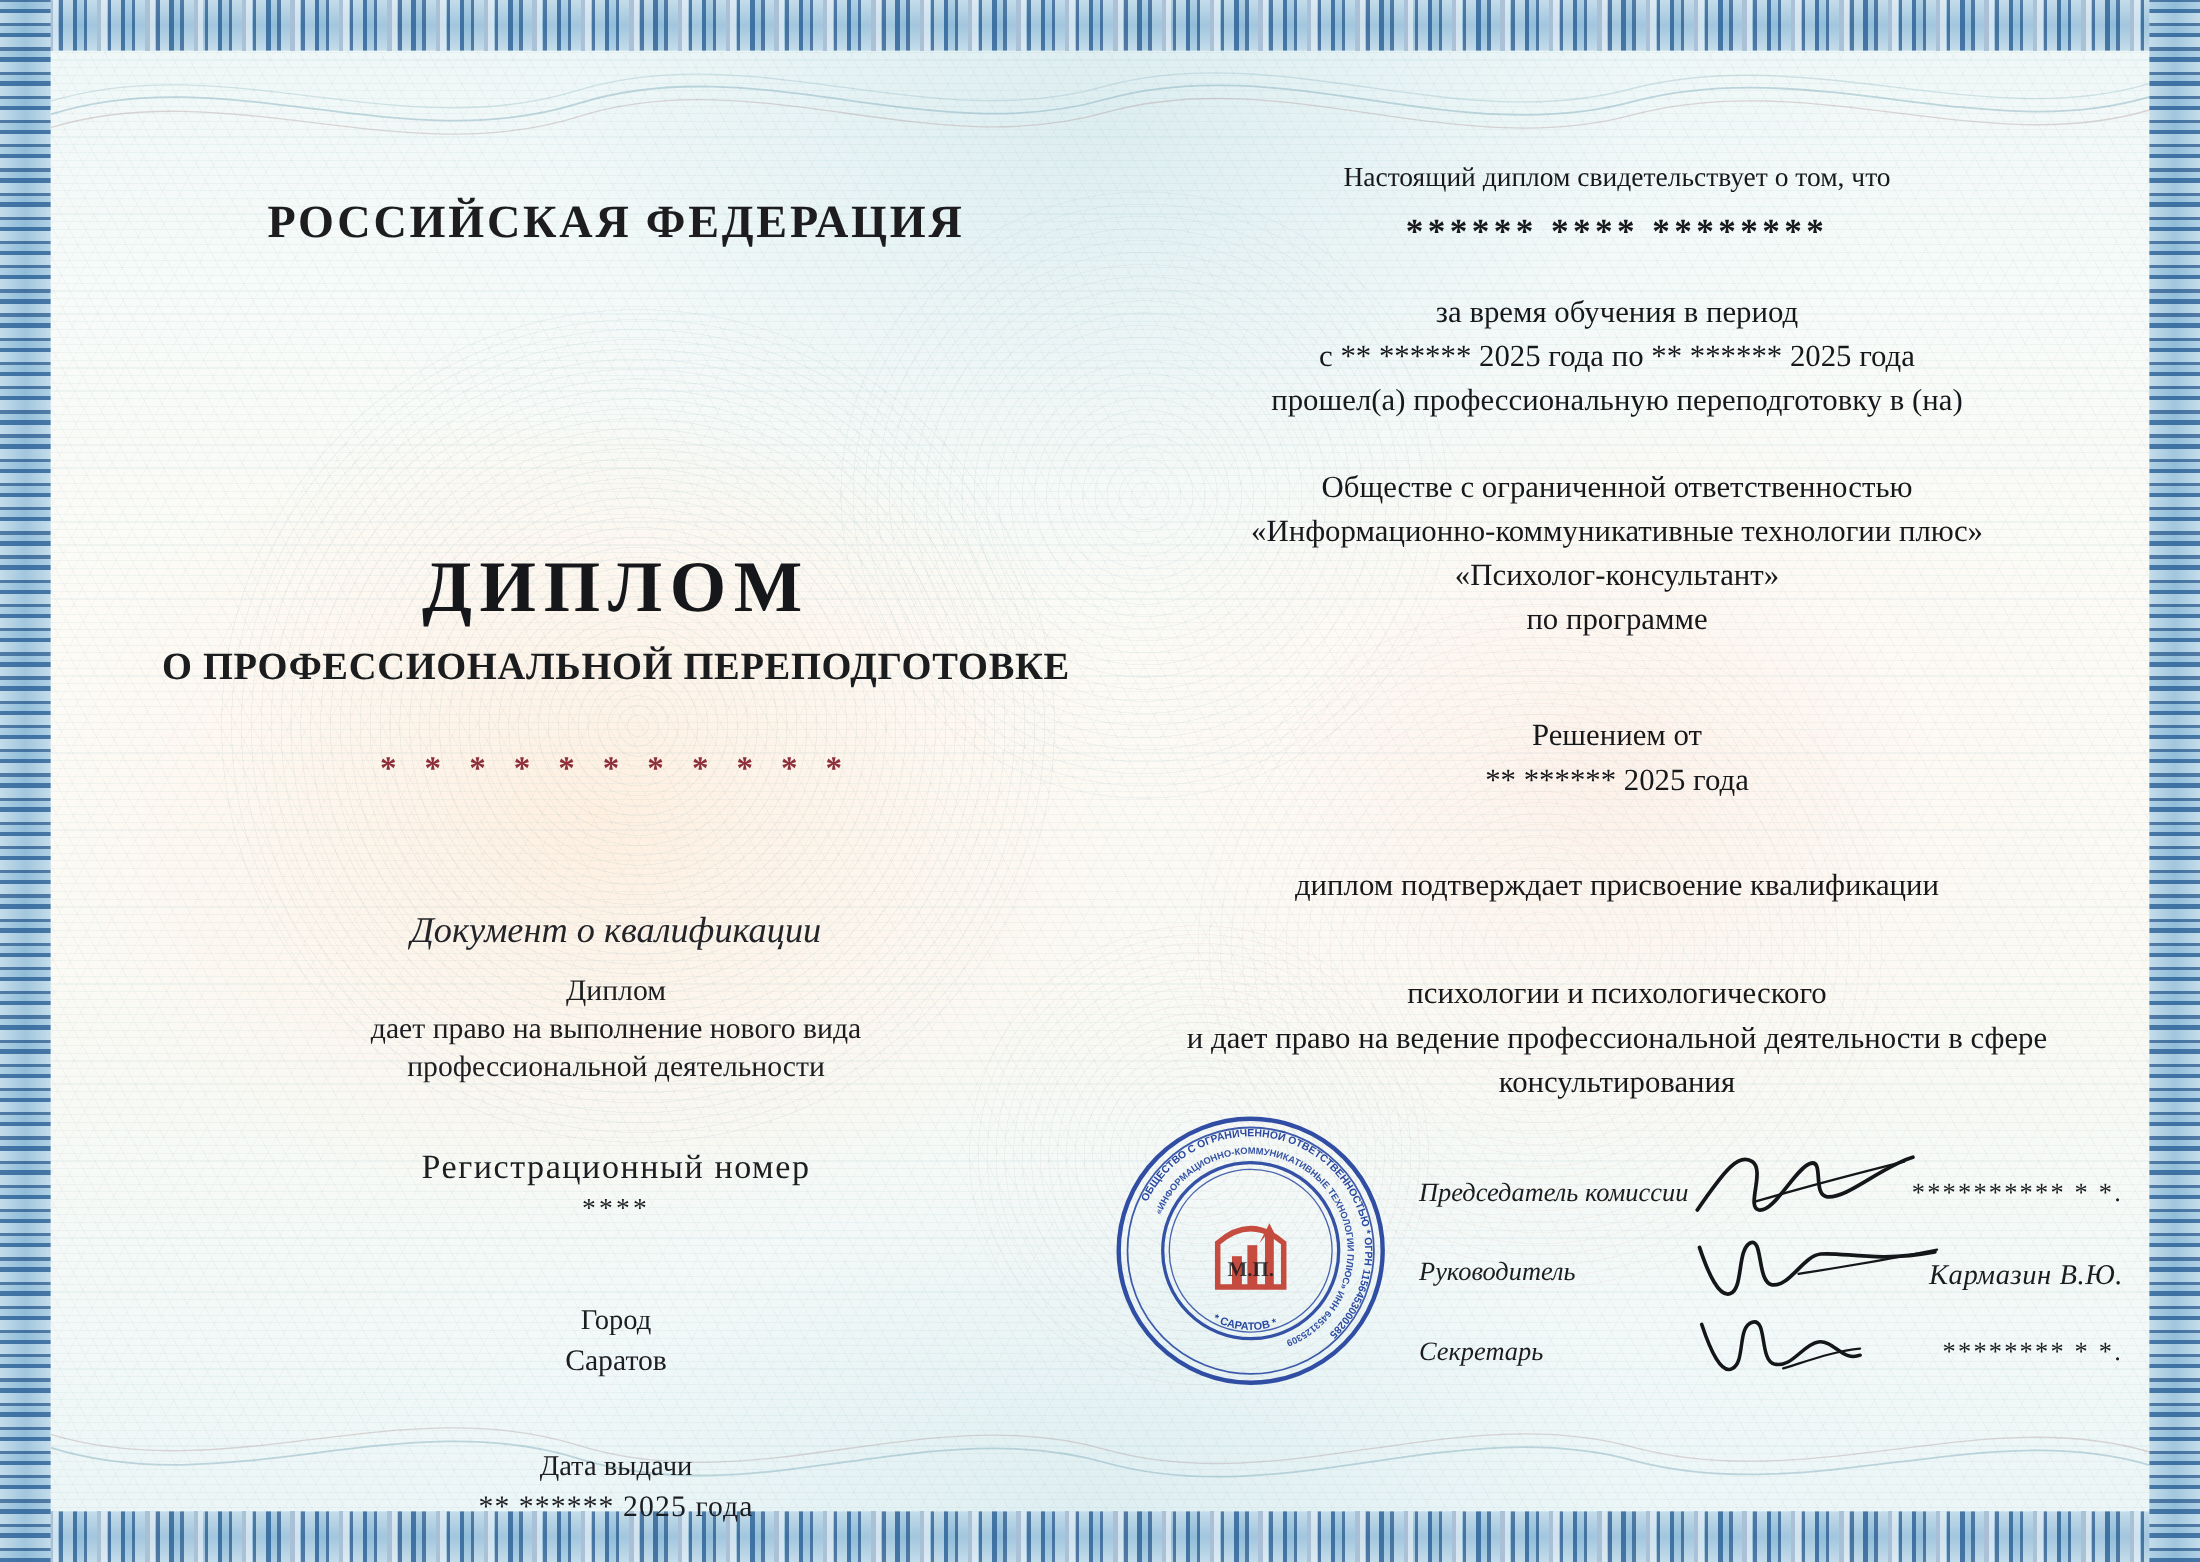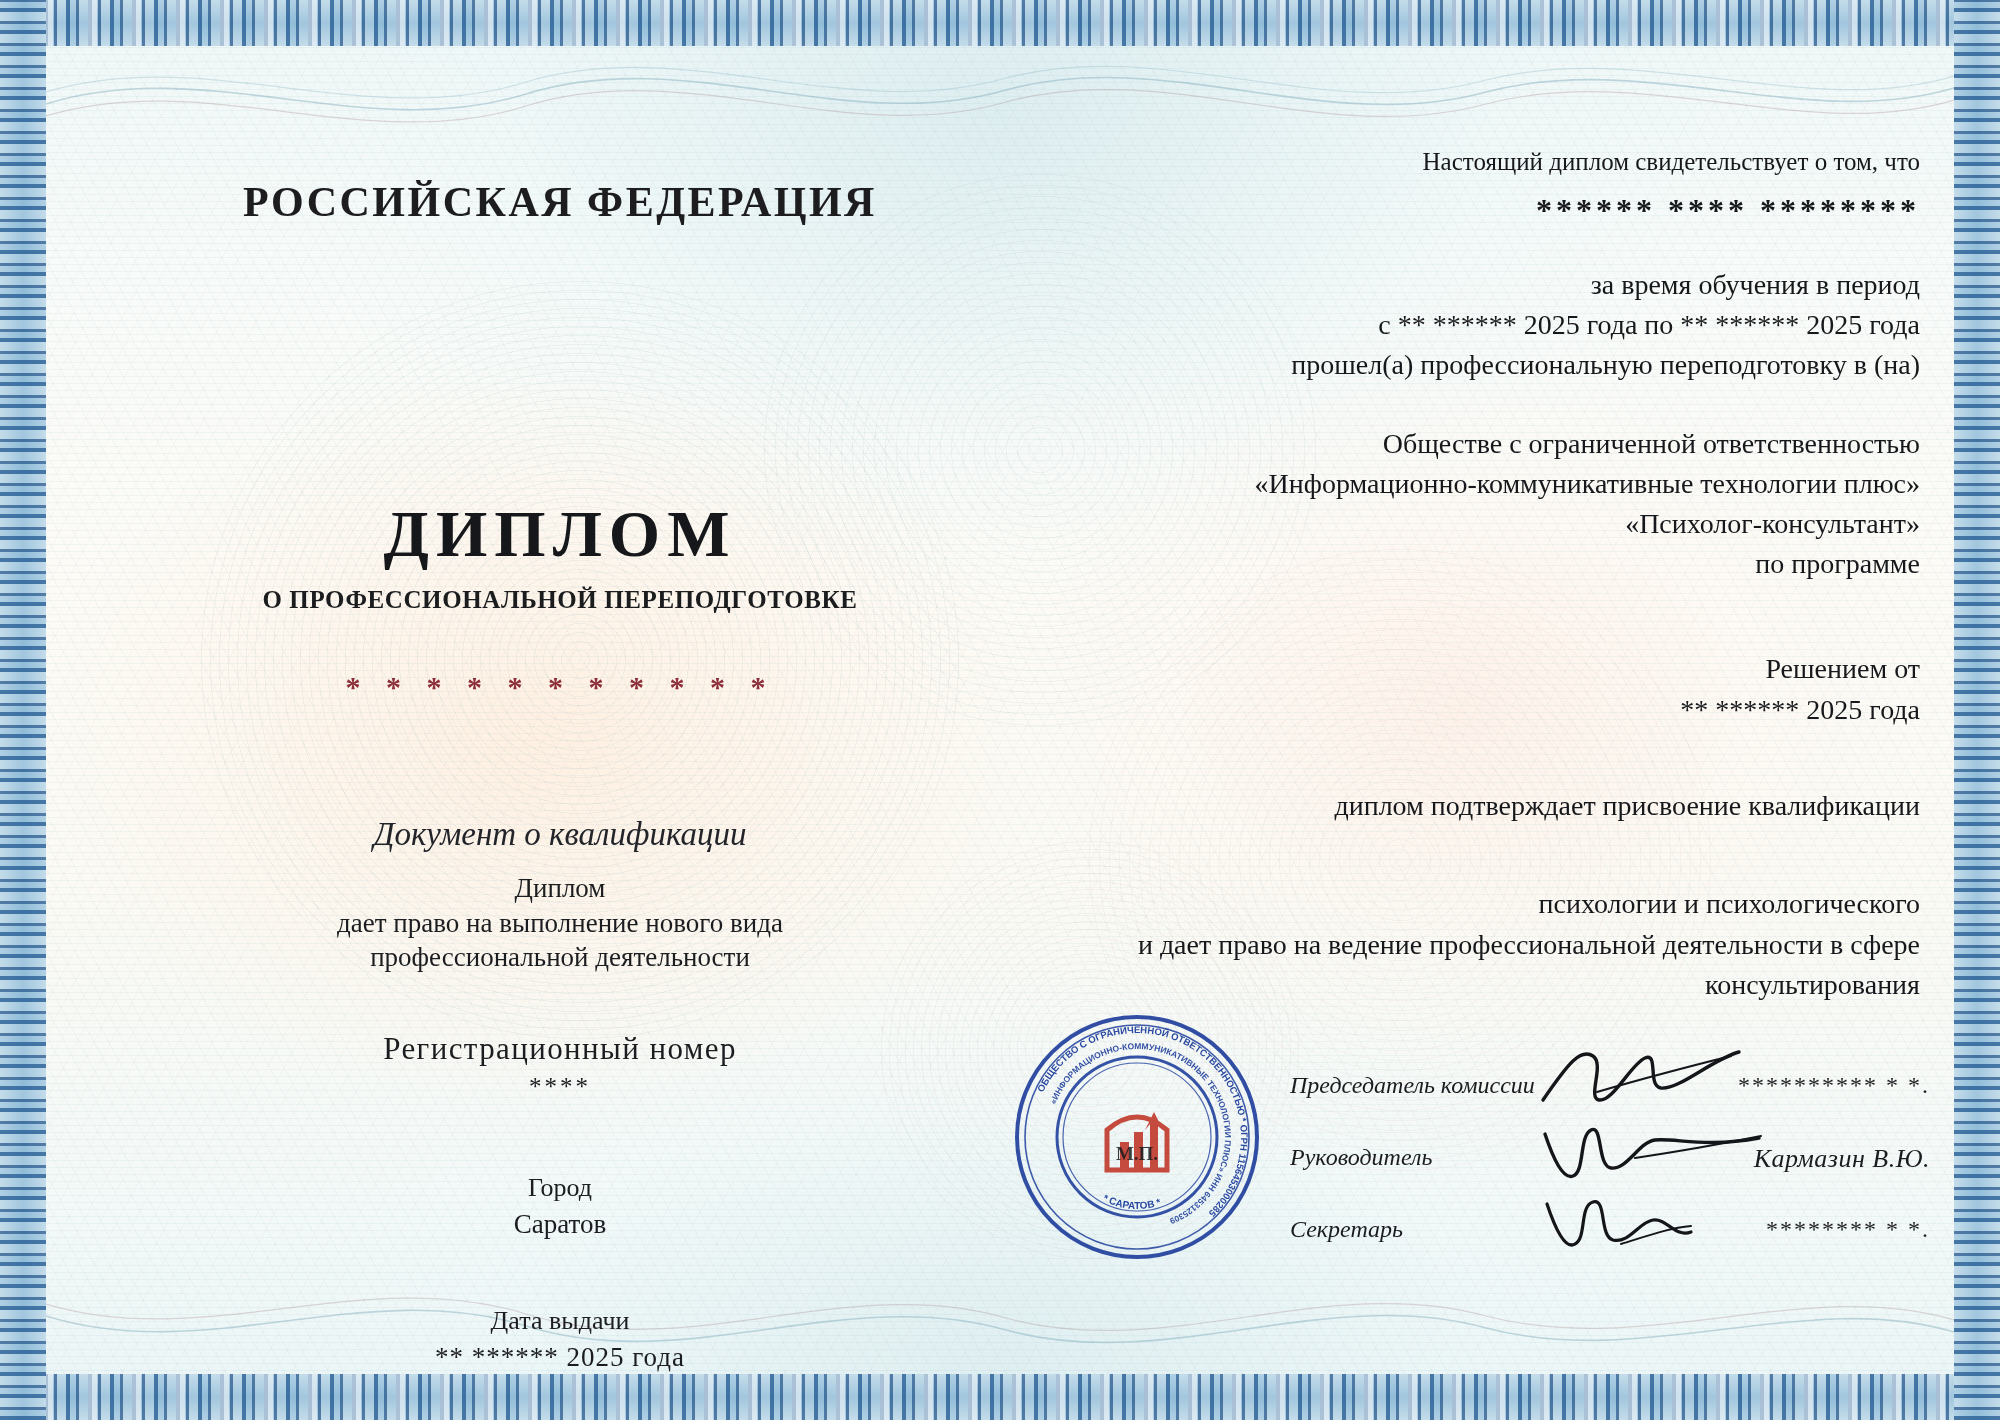--- a/index.html
+++ b/index.html
@@ -164,21 +164,21 @@
   }
   .diplom-word {
     margin-top: 270px;
     font-size: 66px;
     letter-spacing: 7px;
     font-weight: 700;
     color: #16171a;
   }
   .diplom-sub {
     margin-top: 14px;
-    font-size: 25px;
+    font-size: 35px;
     letter-spacing: 0.6px;
     font-weight: 700;
     color: #1b1c1e;
     text-align: center;
   }
   .stars-row {
     margin-top: 56px;
     font-size: 30px;
     letter-spacing: 9px;
     color: #8d2f3a;
@@ -228,21 +228,21 @@
     font-size: 27px;
     letter-spacing: 1px;
     color: #1c1d20;
   }
 
   .right-col {
     position: absolute;
     left: 1020px;
     top: 148px;
     width: 900px;
-    text-align: right;
+    text-align: center;
     color: #17181b;
   }
   .r-intro { font-size: 25px; }
   .r-name {
     margin-top: 16px;
     font-size: 32px;
     letter-spacing: 4px;
     font-weight: 700;
   }
   .r-block-1 { margin-top: 36px; font-size: 28px; line-height: 1.42; }

